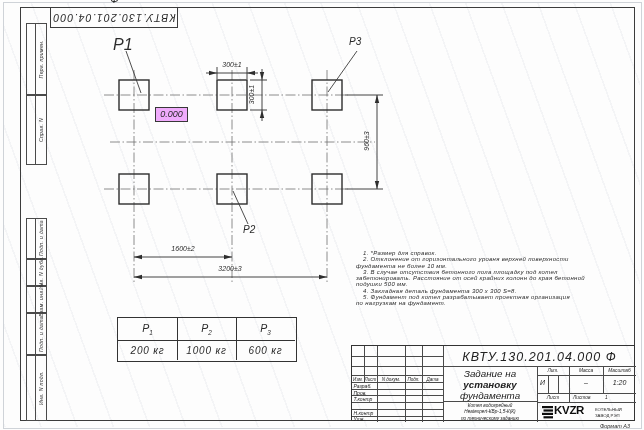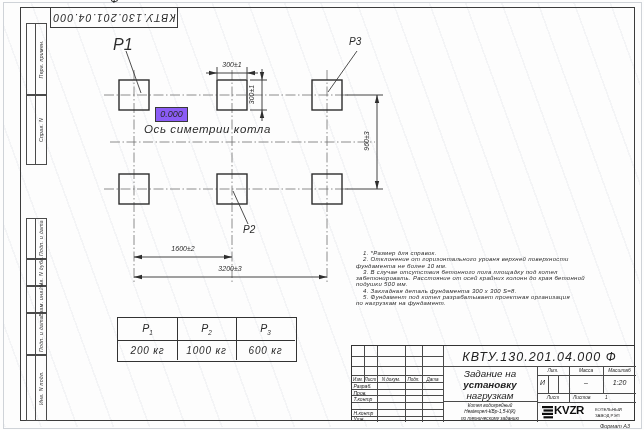--- a/index.html
+++ b/index.html
@@ -16,21 +16,21 @@
   #sheet-edge{position:absolute;left:3px;top:2px;width:637px;height:425px;border:1px solid #cfd3d8;}
   #frame{position:absolute;left:20px;top:7px;width:615px;height:414px;border:1.8px solid #3c3c3c;box-sizing:border-box;}
   .stampbox{position:absolute;border:1.1px solid #4a4a4a;box-sizing:border-box;display:flex;background:transparent;}
   .stampbox .pad{width:8px;border-right:1px solid #4a4a4a;}
   .stampbox .lbl{flex:1;display:flex;align-items:center;justify-content:center;}
   .stampbox .lbl span{writing-mode:vertical-rl;transform:rotate(180deg);font-size:5.2px;font-style:italic;
       color:#333;letter-spacing:.3px;white-space:nowrap;}
   #top-desig{position:absolute;left:50px;top:7px;width:128px;height:21px;border:1.2px solid #3c3c3c;box-sizing:border-box;}
   #top-desig div{width:100%;height:100%;transform:rotate(180deg);text-align:center;line-height:19px;
       font-size:10.5px;font-style:italic;letter-spacing:1.2px;color:#2b2b2b;}
-  #elev{position:absolute;left:155px;top:107px;width:31px;height:13px;border:1.1px solid #383838;background:#8b5cf6;}
+  #elev{position:absolute;left:155px;top:107px;width:31px;height:13px;border:1.1px solid #383838;background:#f0abfc;}
   #elev div{font-size:9px;font-style:italic;text-align:center;line-height:13px;color:#2b2b2b;}
   #ltable{position:absolute;left:117px;top:317px;width:180px;height:45px;border:1.3px solid #333;box-sizing:border-box;}
   #notes{position:absolute;left:356px;top:250px;width:278px;}
   #notes div{font-size:6px;line-height:6.3px;font-style:italic;color:#2b2b2b;letter-spacing:.3px;white-space:nowrap;}
   #notes div.ind{padding-left:7px;}
   #tb{position:absolute;left:351px;top:345px;width:284px;height:76px;border:1.6px solid #333;box-sizing:border-box;background:transparent;}
   .tt{position:absolute;font-style:italic;color:#222;white-space:nowrap;}
   sub{font-size:60%;}
 </style>
 </head>
@@ -143,21 +143,20 @@
 
   <div class="t c" style="left:207px;top:61px;width:50px;font-size:7px;">300±1</div>
   <div class="t c" style="left:235px;top:89px;width:36px;height:11px;font-size:7px;transform:rotate(-90deg);">300±1</div>
   <div class="t c" style="left:349px;top:136px;width:38px;height:10px;font-size:7px;transform:rotate(-90deg);">960±3</div>
   <div class="t c" style="left:158px;top:245px;width:50px;font-size:7px;">1600±2</div>
   <div class="t c" style="left:205px;top:265px;width:50px;font-size:7px;">3200±3</div>
 
   <div id="elev">
     <div>0.000</div>
   </div>
-  <div class="t" style="left:144px;top:123px;font-size:11.5px;letter-spacing:.6px;">Ось симетрии котла</div>
 
   <div id="ltable">
     <div class="hl" style="left:0;top:22px;width:177px;background:#333;"></div>
     <div class="vl" style="left:59px;top:0;height:42px;background:#333;"></div>
     <div class="vl" style="left:118px;top:0;height:42px;background:#333;"></div>
     <div class="t c" style="left:0;top:4px;width:59px;font-size:10.5px;"><span>Р</span><sub>1</sub></div>
     <div class="t c" style="left:59px;top:4px;width:59px;font-size:10.5px;"><span>Р</span><sub>2</sub></div>
     <div class="t c" style="left:118px;top:4px;width:59px;font-size:10.5px;"><span>Р</span><sub>3</sub></div>
     <div class="t c" style="left:0;top:27px;width:59px;font-size:10px;letter-spacing:.8px;">200 кг</div>
     <div class="t c" style="left:59px;top:27px;width:59px;font-size:10px;letter-spacing:.8px;">1000 кг</div>
@@ -213,21 +212,21 @@
     <div class="tt" style="left:1.5px;top:37px;font-size:5px;">Разраб.</div>
     <div class="tt" style="left:1.5px;top:43.5px;font-size:5px;">Пров.</div>
     <div class="tt" style="left:1.5px;top:50px;font-size:5px;">Т.контр</div>
     <div class="tt" style="left:1.5px;top:63.8px;font-size:5px;">Н.контр</div>
     <div class="tt" style="left:1.5px;top:70.3px;font-size:5px;">Утв.</div>
 
     <div class="tt c" style="left:91px;top:3.5px;width:193px;font-size:12.5px;letter-spacing:1px;">КВТУ.130.201.04.000  Ф</div>
 
     <div class="tt c" style="left:91px;top:22px;width:94px;font-size:9.8px;">Задание на</div>
     <div class="tt c" style="left:91px;top:33px;width:94px;font-size:9.8px;font-weight:bold;">установку</div>
-    <div class="tt c" style="left:91px;top:44px;width:94px;font-size:9.8px;">нагрузкам</div>
+    <div class="tt c" style="left:91px;top:44px;width:94px;font-size:9.8px;">фундамента</div>
 
     <div class="tt c" style="left:91px;top:56.5px;width:94px;font-size:4.7px;">Котел водогрейный</div>
     <div class="tt c" style="left:91px;top:63px;width:94px;font-size:4.7px;">Heatexpert-КВр-1,5-К(К)</div>
     <div class="tt c" style="left:91px;top:69.5px;width:94px;font-size:4.7px;">по техническому заданию</div>
 
     <div class="tt c" style="left:185px;top:21.5px;width:32px;font-size:4.8px;">Лит.</div>
     <div class="tt c" style="left:217px;top:21.5px;width:34px;font-size:4.8px;">Масса</div>
     <div class="tt c" style="left:251px;top:21.5px;width:33px;font-size:4.8px;">Масштаб</div>
     <div class="tt c" style="left:185px;top:33px;width:11px;font-size:7px;">И</div>
     <div class="tt c" style="left:217px;top:33px;width:34px;font-size:7px;">–</div>

